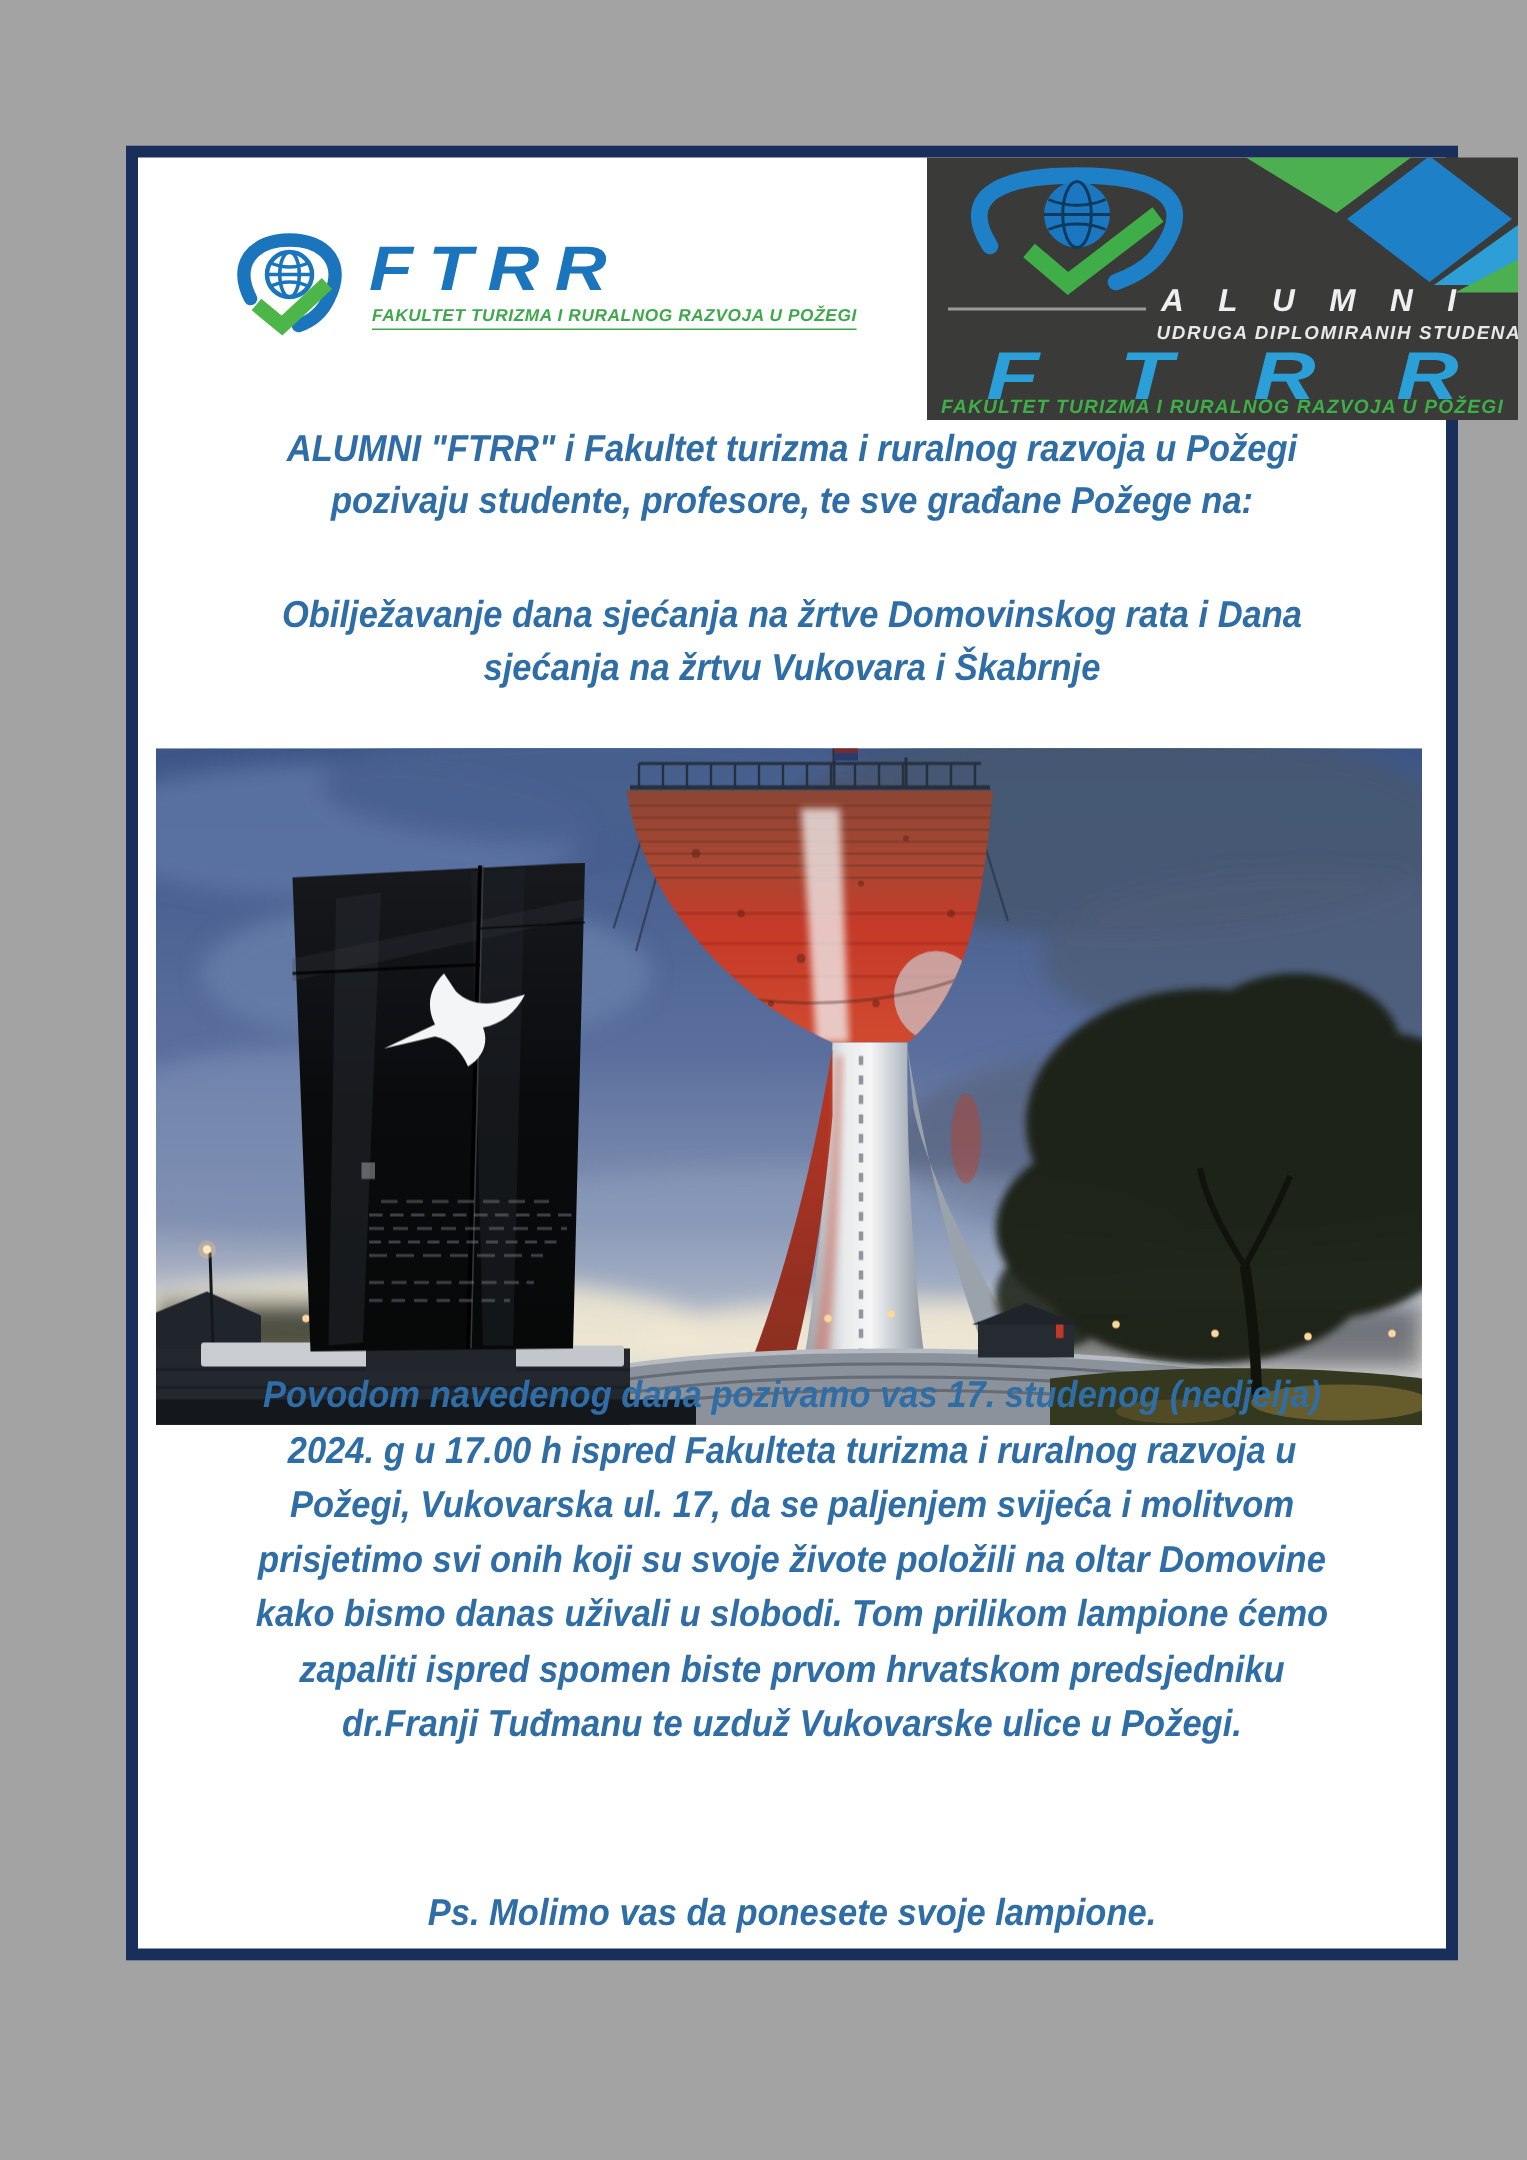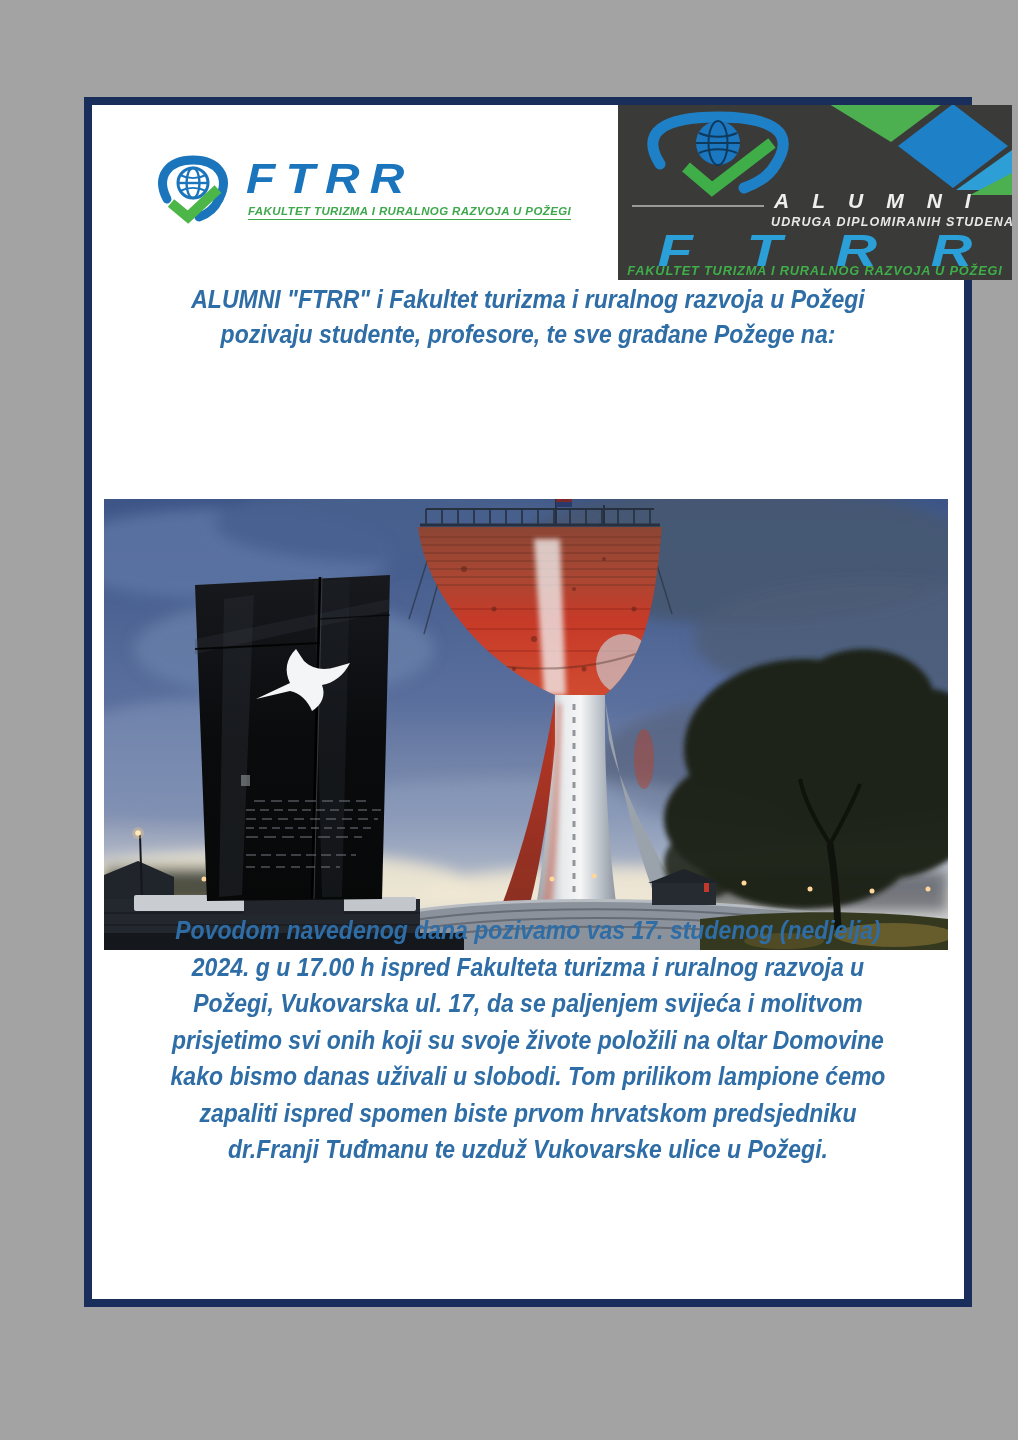--- a/index.html
+++ b/index.html
@@ -91,20 +91,24 @@
       <div class="alumni-sub">UDRUGA DIPLOMIRANIH STUDENATA</div>
       <div class="alumni-word">FTRR</div>
       <div class="alumni-footer">FAKULTET TURIZMA I RURALNOG RAZVOJA U POŽEGI</div>
     </div>
 
     <div class="h-block h1-block">
       <div class="tline">ALUMNI "FTRR" i Fakultet turizma i ruralnog razvoja u Požegi</div>
       <div class="tline">pozivaju studente, profesore, te sve građane Požege na:</div>
     </div>
 
+    <div class="h-block h2-block">
+      <div class="tline">Obilježavanje dana sjećanja na žrtve Domovinskog rata i Dana</div>
+      <div class="tline">sjećanja na žrtvu Vukovara i Škabrnje</div>
+    </div>
 
     <div class="photo">
       <svg width="844" height="451" viewBox="0 0 844 451">
         <defs>
           <linearGradient id="sky" x1="0" y1="0" x2="0" y2="1">
             <stop offset="0" stop-color="#3d5687"></stop>
               <stop offset=".45" stop-color="#5a6f9d"></stop>
             <stop offset=".70" stop-color="#8593b3"></stop>
               <stop offset=".80" stop-color="#b6bcc8"></stop>
             <stop offset=".88" stop-color="#e2dfd6"></stop>
@@ -267,15 +271,18 @@
     <div class="invite-block">
       <div class="tline">Povodom navedenog dana pozivamo vas 17. studenog (nedjelja)</div>
       <div class="tline">2024. g u 17.00 h ispred Fakulteta turizma i ruralnog razvoja u</div>
       <div class="tline">Požegi, Vukovarska ul. 17, da se paljenjem svijeća i molitvom</div>
       <div class="tline">prisjetimo svi onih koji su svoje živote položili na oltar Domovine</div>
       <div class="tline">kako bismo danas uživali u slobodi. Tom prilikom lampione ćemo</div>
       <div class="tline">zapaliti ispred spomen biste prvom hrvatskom predsjedniku</div>
       <div class="tline">dr.Franji Tuđmanu te uzduž Vukovarske ulice u Požegi.</div>
     </div>
 
+    <div class="ps-block">
+      <div class="tline">Ps. Molimo vas da ponesete svoje lampione.</div>
+    </div>
 
   </div>
 </div>
 
 </body></html>

